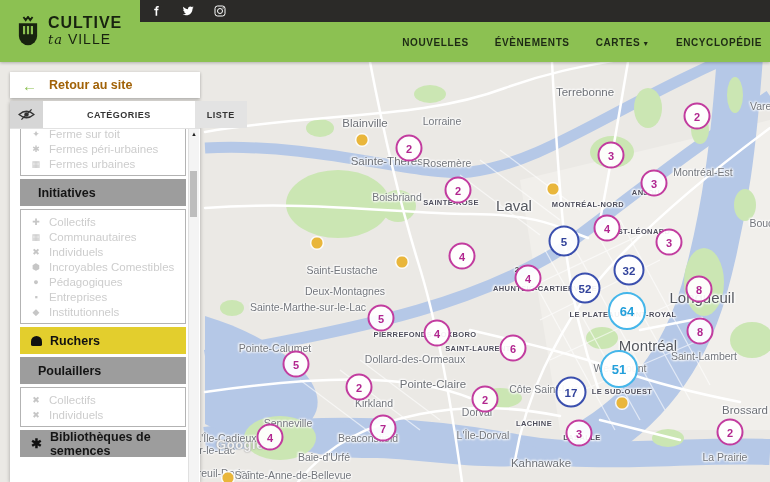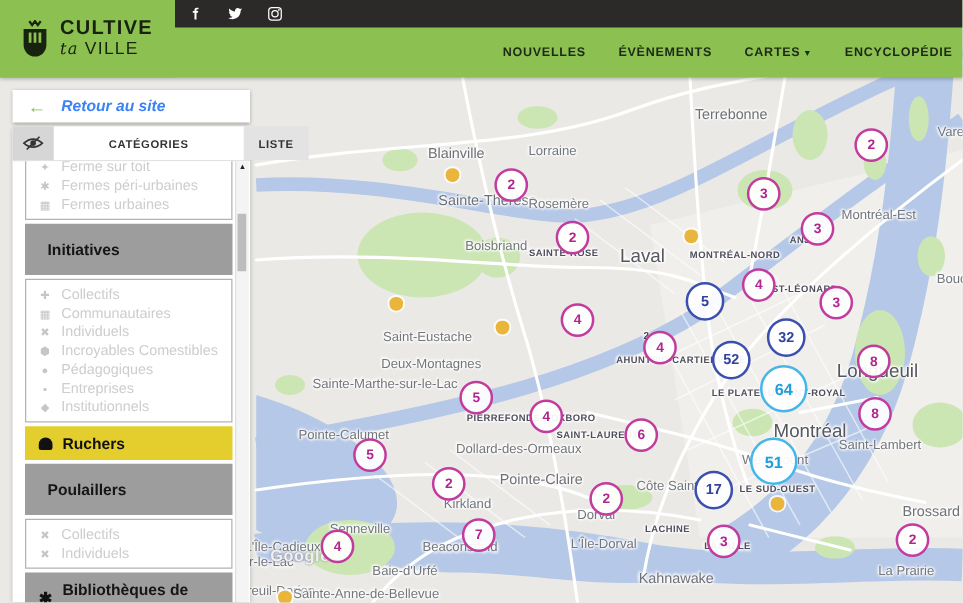--- a/index.html
+++ b/index.html
@@ -41,35 +41,35 @@
   .cluster.cyan{width:38px;height:38px;border:2.5px solid #45b6ea;color:#229fdb;font-size:13px;}
   .hive{position:absolute;width:11px;height:11px;transform:translate(-50%,-50%);z-index:3;cursor:pointer;
         background:#e9b63b;border-radius:45% 45% 48% 48%;box-shadow:0 0 0 1.5px rgba(255,255,255,.85);}
   .watermark{position:absolute;transform:translate(-50%,-50%);z-index:2;font-size:13px;font-weight:bold;
         color:rgba(255,255,255,.85);text-shadow:0 0 2px #9a9a9a,0 0 1px #9a9a9a;letter-spacing:.5px;}
   
   .back-bar{position:absolute;left:10px;top:72px;width:190px;height:26px;background:#fff;z-index:40;
             box-shadow:0 1px 3px rgba(0,0,0,.3);display:flex;align-items:center;gap:12px;padding-left:12px;
             box-sizing:border-box;cursor:pointer;}
   .back-arrow{color:#8cc152;font-size:15px;font-weight:bold;line-height:1;}
-  .back-label{font-size:12.5px;font-weight:bold;color:#3b82f6;font-style:italic;}
+  .back-label{font-size:12.5px;font-weight:bold;color:#a16207;}
   .panel{position:absolute;left:10px;top:101px;width:190px;bottom:0;background:#fff;z-index:40;
          box-shadow:0 1px 4px rgba(0,0,0,.3);}
   .tabs{display:flex;height:27px;border-bottom:1px solid #e2e2e2;}
   .eye-btn{width:33px;background:#d6d6d6;display:flex;align-items:center;justify-content:center;cursor:pointer;flex:0 0 33px;}
   .tab{flex:1;display:flex;align-items:center;justify-content:center;font-size:9px;font-weight:bold;
        letter-spacing:.5px;color:#333;cursor:pointer;margin-left:44px;}
   .tab.liste{background:#e3e3e3;flex:0 0 52px;}
   .content{position:absolute;top:28px;left:0;right:0;bottom:0;overflow:hidden;}
   .cat-box{margin:3px 14px 0 10px;border:1px solid #b3b3b3;background:#fff;padding:4px 0;list-style:none;}
   .cat-box.first{margin-top:-8px;}
   .cat-item{display:flex;align-items:center;gap:7px;height:15px;padding-left:9px;
             font-size:11.5px;color:#cdcdcd;}
   .ci-icon{width:12px;text-align:center;font-size:9px;color:#c6c6c6;font-style:normal;}
-  .cat-header{margin:3px 14px 0 10px;height:41px;background:#9d9d9d;display:flex;align-items:center;
+  .cat-header{margin:3px 14px 0 10px;height:27px;background:#9d9d9d;display:flex;align-items:center;
               gap:8px;padding-left:18px;font-size:12.5px;font-weight:bold;color:#151515;cursor:pointer;}
   .cat-header.with-icon{padding-left:11px;}
   .cat-selected{margin:3px 14px 0 10px;height:27px;background:#e3ce2d;display:flex;align-items:center;
               gap:8px;padding-left:11px;font-size:12.5px;font-weight:bold;color:#111;cursor:pointer;}
   .dot-icon{width:10px;height:10px;border-radius:50%;background:#111;}
   .hive-icon{width:11px;height:10px;background:#111;border-radius:6px 6px 2px 2px;}
   .ast-icon{font-size:13px;color:#111;line-height:1;font-style:normal;}
   .scrollbar{position:absolute;right:1px;top:0;bottom:0;width:10px;background:#f4f4f4;
              border-left:1px solid #e0e0e0;z-index:5;cursor:pointer;}
   .sb-arrow{position:absolute;top:2px;left:0;right:0;text-align:center;font-size:6px;color:#222;}

